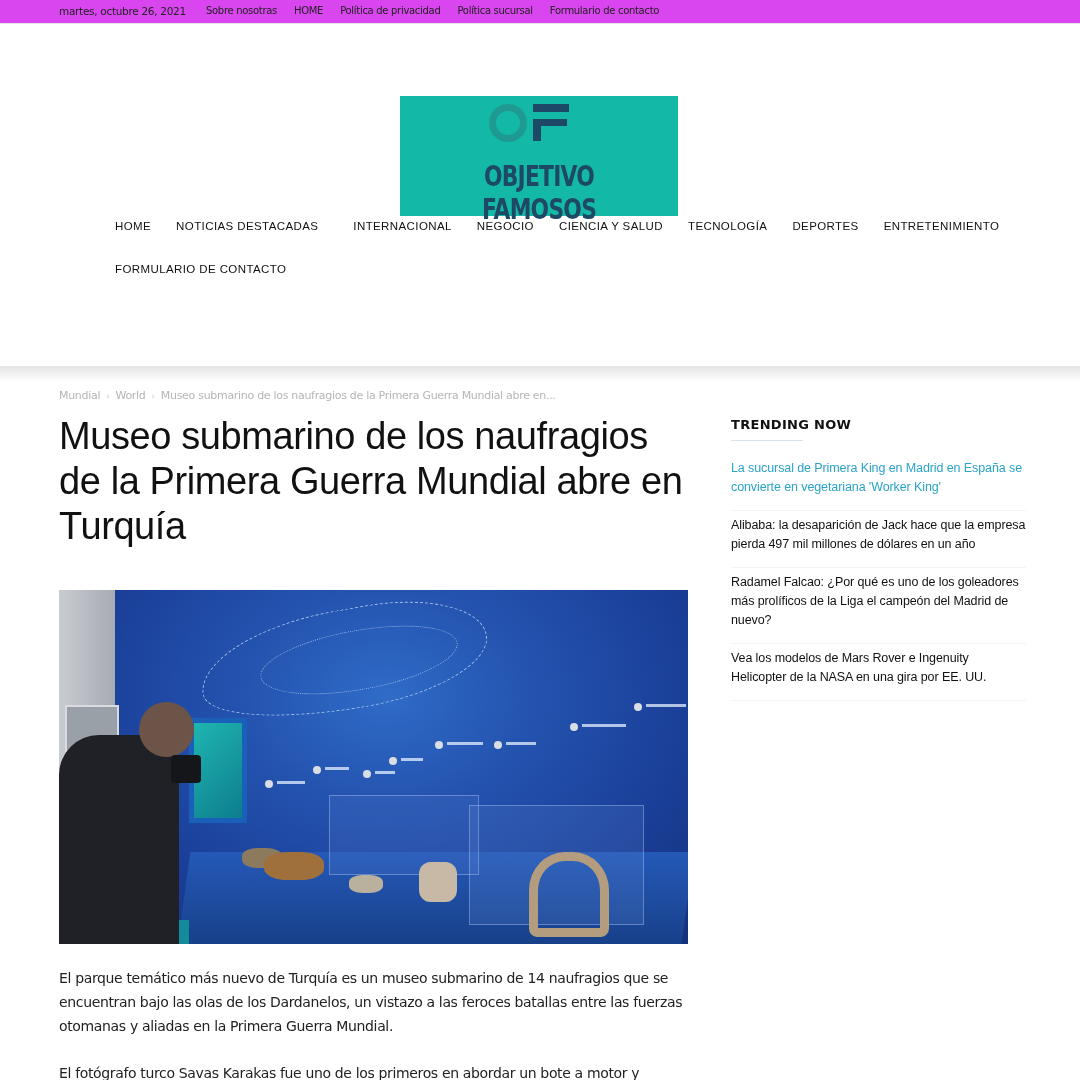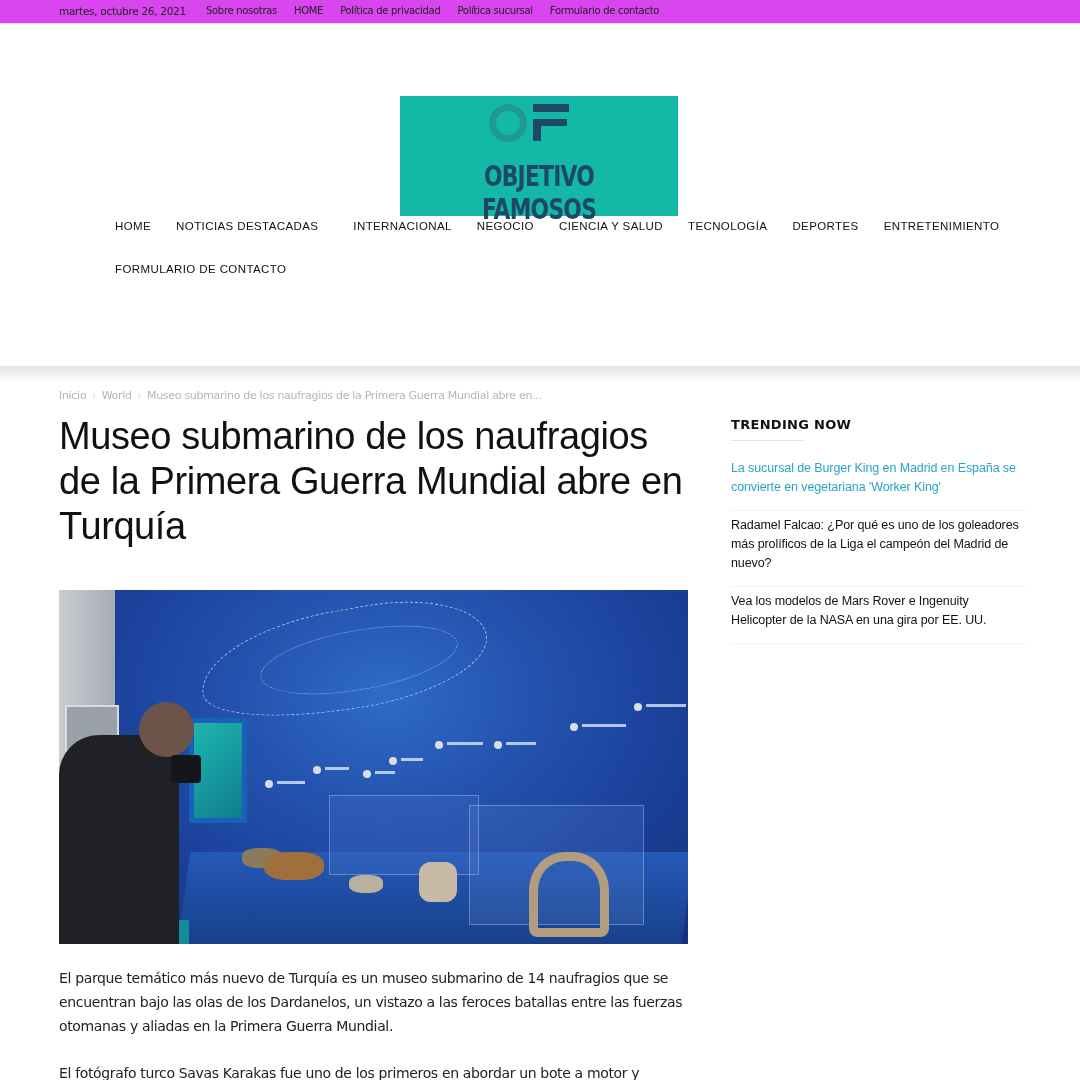--- a/index.html
+++ b/index.html
@@ -101,21 +101,21 @@
     <a href="#" class="item" style="margin-right:25px">TECNOLOGÍA</a>
     <a href="#" class="item" style="margin-right:25px">DEPORTES</a>
     <a href="#" class="item">ENTRETENIMIENTO</a>
   </div>
   <div class="row row2">
     <a href="#" class="item">FORMULARIO DE CONTACTO</a>
   </div>
 </nav>
 
 <div class="breadcrumb">
-  <a href="#">Inicio</a>
+  <a href="#">Mundial</a>
   <span class="sep">›</span>
   <a href="#">World</a>
   <span class="sep">›</span>
   <span>Museo submarino de los naufragios de la Primera Guerra Mundial abre en...</span>
 </div>
 
 <h1 class="title">Museo submarino de los naufragios de la Primera Guerra Mundial abre en Turquía</h1>
 
 <div class="featured" title="Fotógrafo tomando fotos de artefactos de naufragios en una vitrina de museo con pared azul">
   <div class="wall"></div>
@@ -160,17 +160,18 @@
 
 <div class="body-text">
   <p>El parque temático más nuevo de Turquía es un museo submarino de 14 naufragios que se encuentran bajo las olas de los Dardanelos, un vistazo a las feroces batallas entre las fuerzas otomanas y aliadas en la Primera Guerra Mundial.</p>
   <p>El fotógrafo turco Savas Karakas fue uno de los primeros en abordar un bote a motor y</p>
 </div>
 
 <aside class="sidebar">
   <div class="heading">TRENDING NOW</div>
   <div class="heading-line"></div>
   <div class="list">
-    <a href="#" class="entry active">La sucursal de Burger King en Madrid en España se convierte en vegetariana 'Worker King'</a>
+    <a href="#" class="entry active">La sucursal de Primera King en Madrid en España se convierte en vegetariana 'Worker King'</a>
+    <a href="#" class="entry">Alibaba: la desaparición de Jack hace que la empresa pierda 497 mil millones de dólares en un año</a>
     <a href="#" class="entry">Radamel Falcao: ¿Por qué es uno de los goleadores más prolíficos de la Liga el campeón del Madrid de nuevo?</a>
     <a href="#" class="entry">Vea los modelos de Mars Rover e Ingenuity Helicopter de la NASA en una gira por EE. UU.</a>
   </div>
 </aside>
 
 </body></html>

